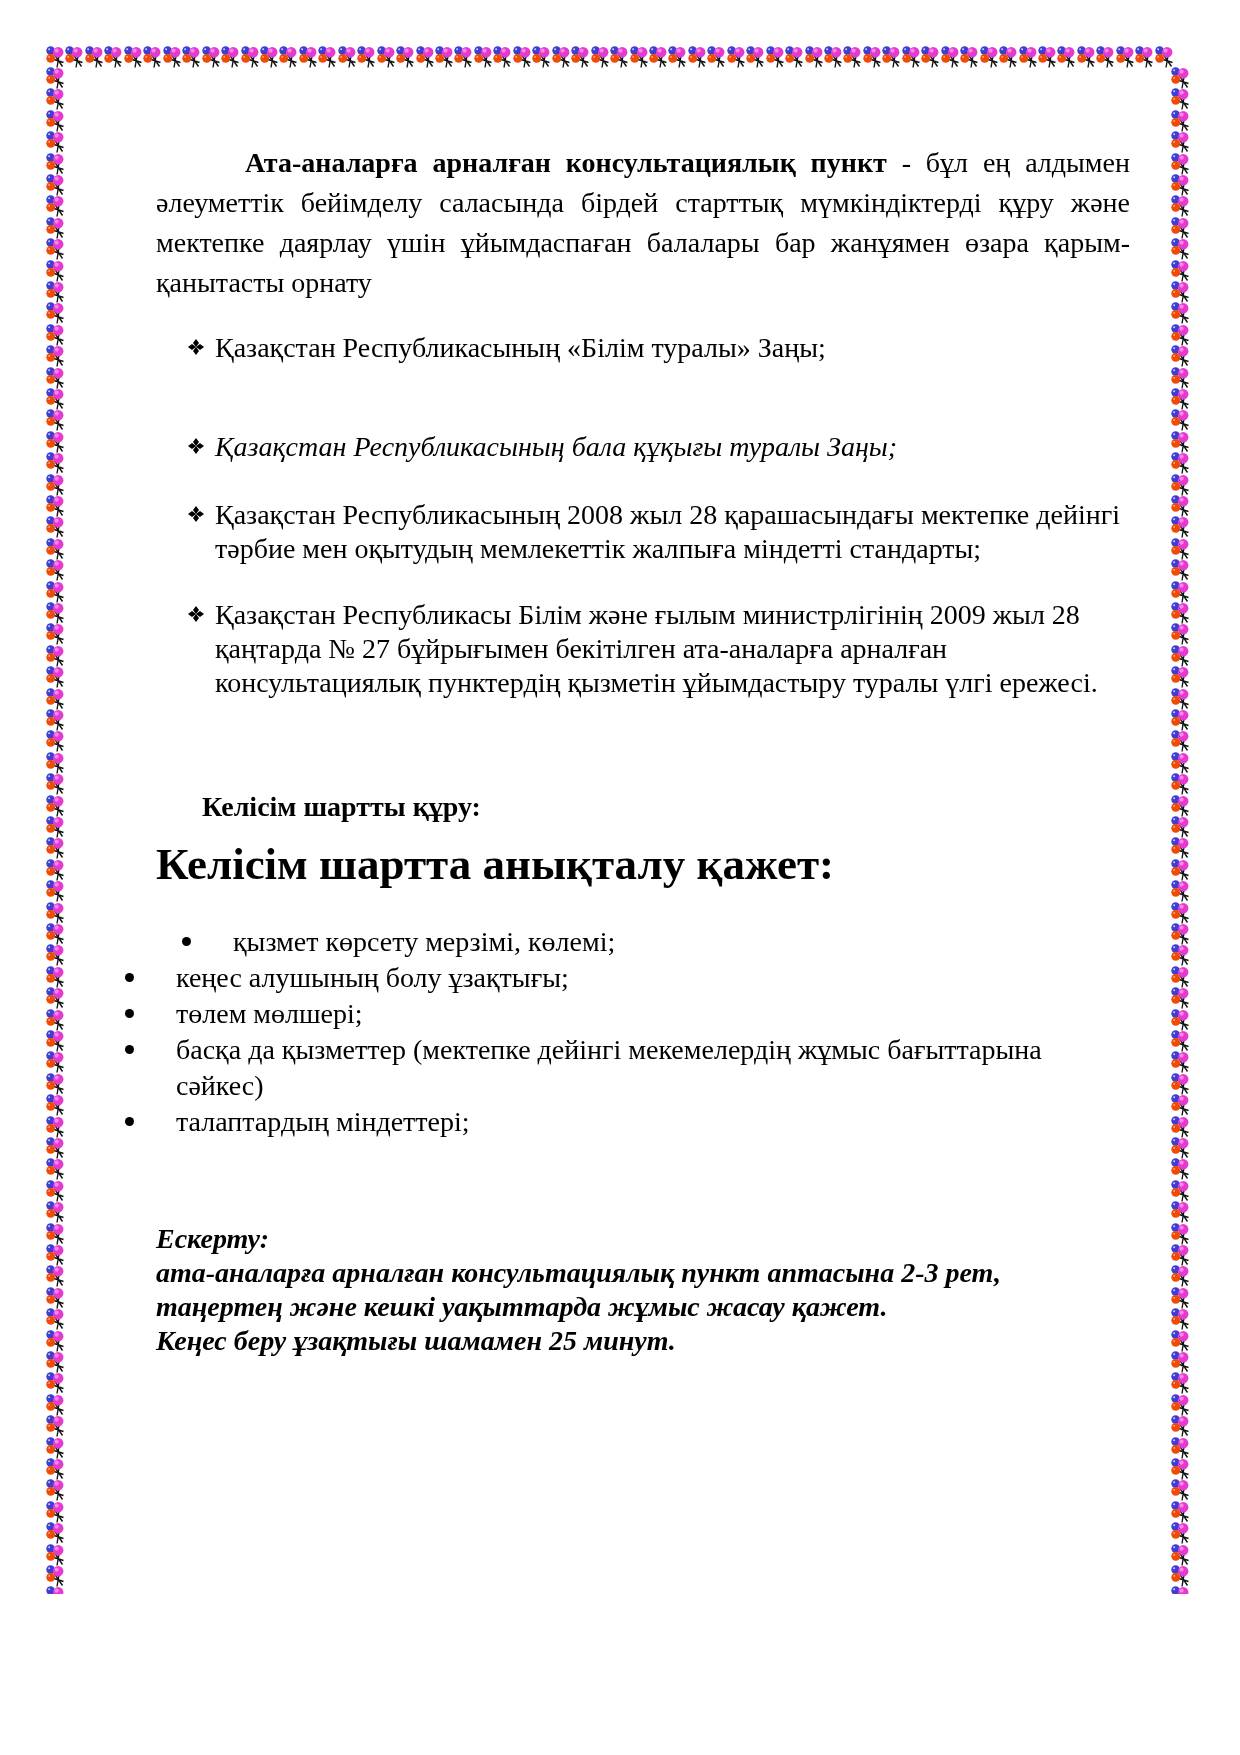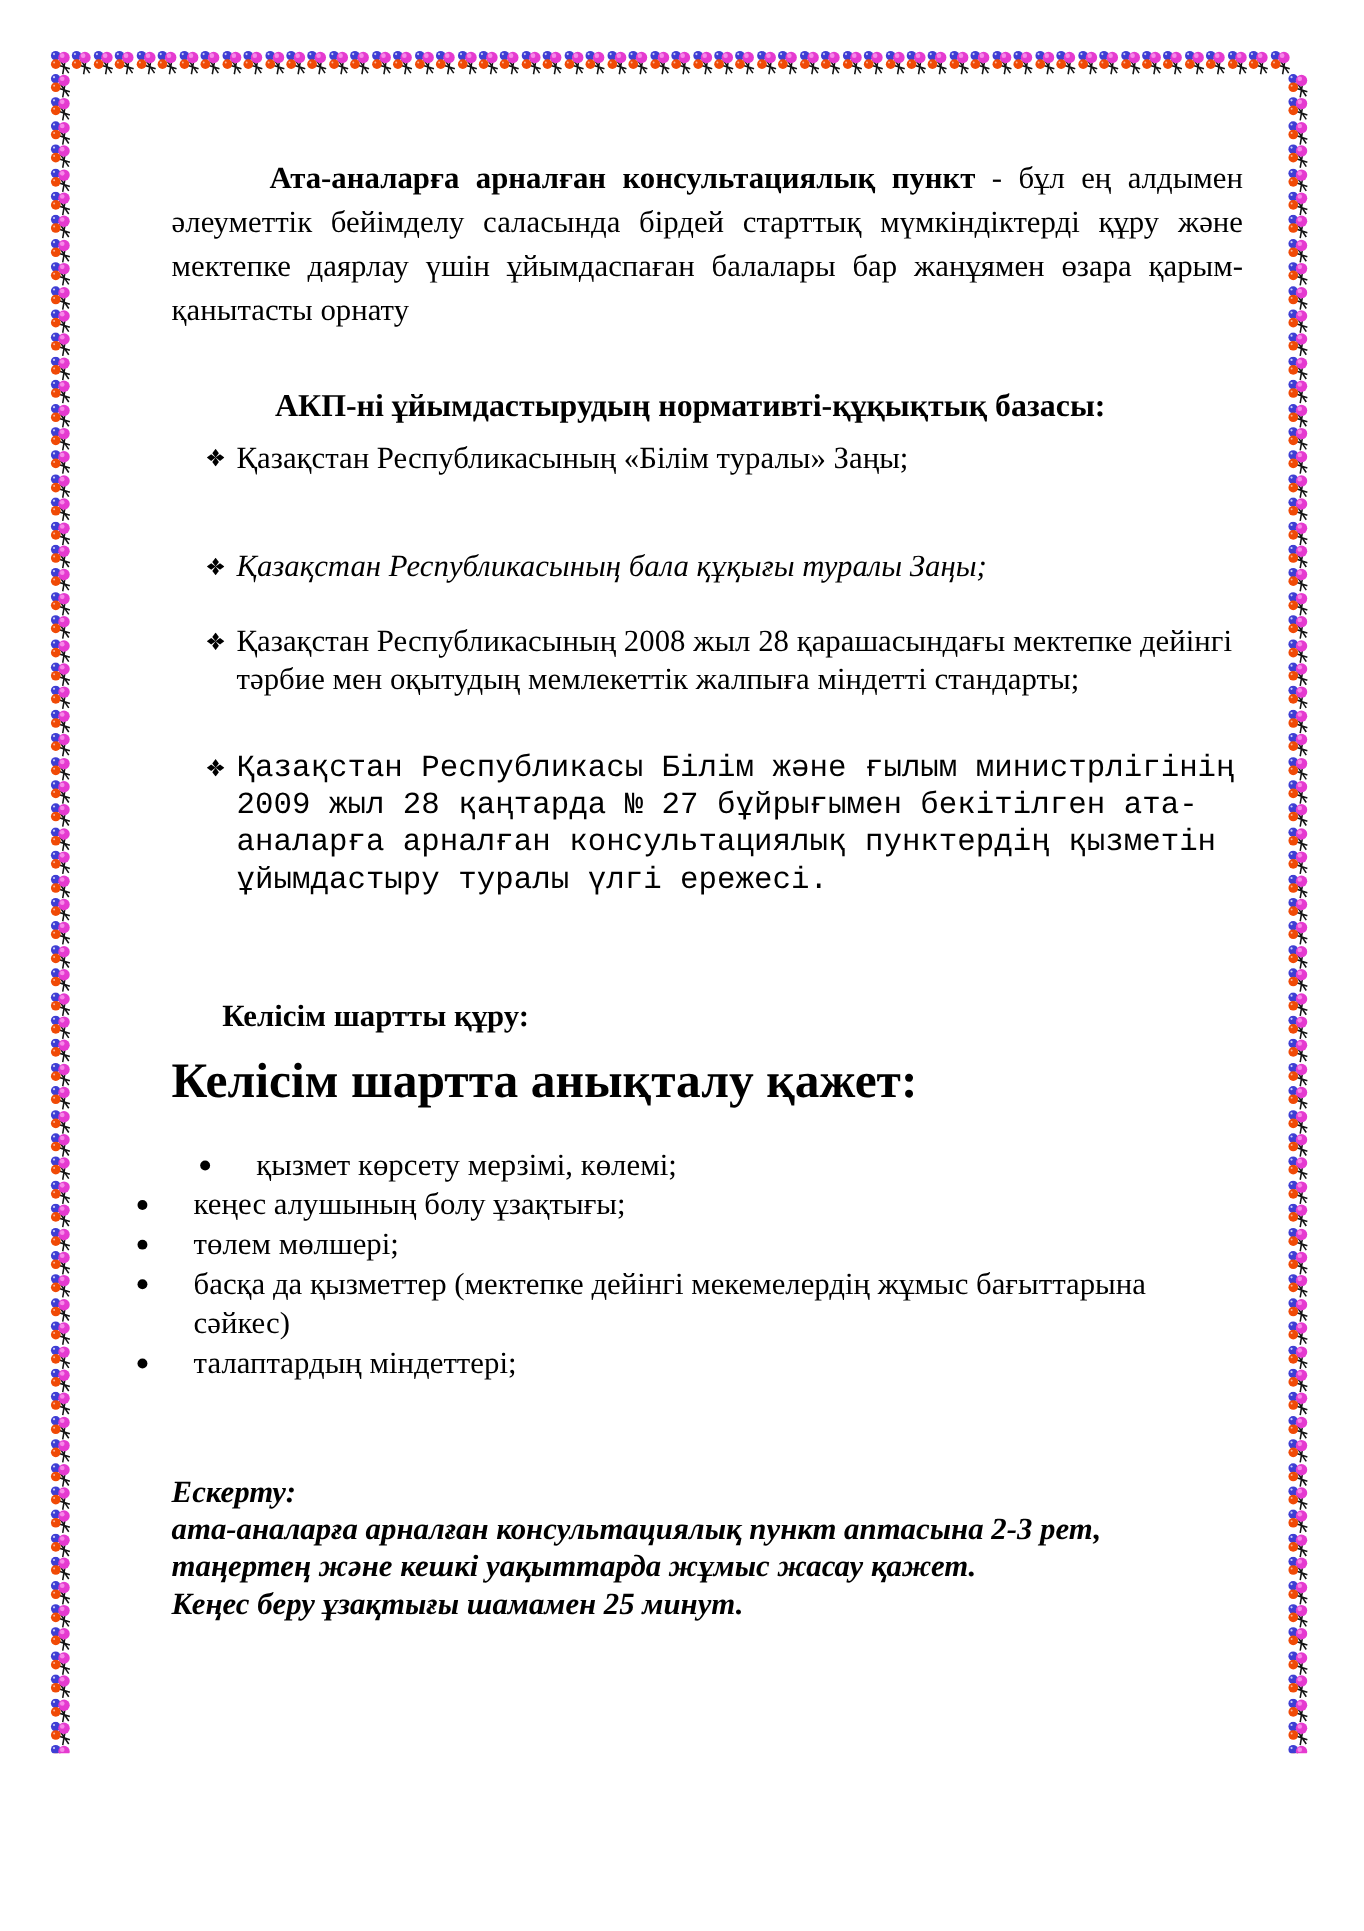--- a/index.html
+++ b/index.html
@@ -35,21 +35,21 @@
   ul.dlist li {
     display:flex; align-items:flex-start;
     margin-left:32px;
     font-size:28px; line-height:34px;
   }
   ul.dlist li .dmark { flex:0 0 27px; padding-top:8px; }
   ul.dlist li .dmark svg { display:block; width:16px; height:16px; }
   ul.dlist li.gap1 { margin-top:11px; }
   ul.dlist li.gap2 { margin-top:65px;font-style:italic; }
   ul.dlist li.gap3 { margin-top:34px; }
-  ul.dlist li.gap4 { margin-top:47px;font-family:Liberation Mono, monospace; }
+  ul.dlist li.gap4 { margin-top:32px; }
 
   .subheading {
     margin-top:90px;
     padding-left:46px;
     font-size:28px; line-height:34px;
     font-weight:bold;
   }
   .heading2 {
     margin-top:18px;
     font-size:45px; line-height:44px;
@@ -2484,21 +2484,20 @@
         <circle cx="5.7" cy="12.3" r="4.4" fill="#f04a06"></circle>
         <circle cx="4.1" cy="3.2" r="1.0" fill="#ffffff" opacity="0.75"></circle>
         <circle cx="4.2" cy="10.9" r="0.9" fill="#ffffff" opacity="0.6"></circle>
       </svg>
     </div>
 
   <div class="content">
 
     <p class="intro"><b>Ата-аналарға  арналған  консультациялық  пункт</b><span> - бұл ең алдымен әлеуметтік бейімделу саласында  бірдей старттық мүмкіндіктерді құру және мектепке даярлау үшін ұйымдаспаған балалары бар жанұямен өзара    қарым-қанытасты орнату</span></p>
 
-    <div class="heading1">АКП-ні ұйымдастырудың нормативті-құқықтық базасы:</div>
 
     <ul class="dlist">
       <li class="gap1">
         <span class="dmark">
           <svg viewBox="0 0 16 16">
               <g fill="#000">
             <polygon points="8,0 11,4 8,8 5,4"></polygon>
             <polygon points="0,8 4,5 8,8 4,11"></polygon>
             <polygon points="8,8 12,5 16,8 12,11"></polygon>
             <polygon points="8,8 11,12 8,16 5,12"></polygon>

